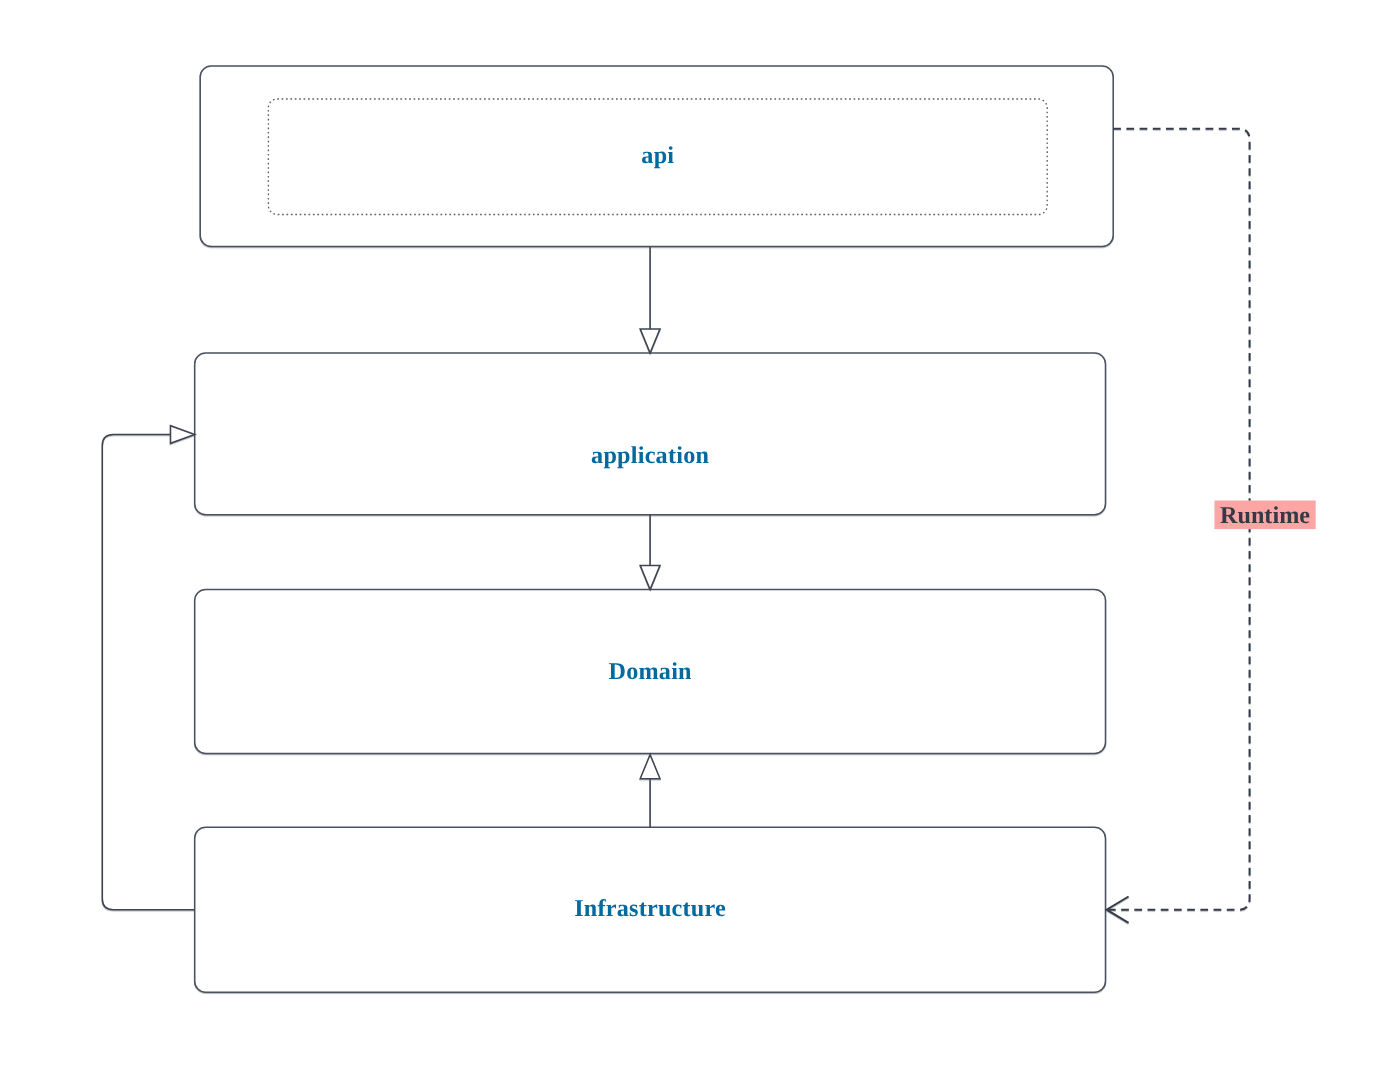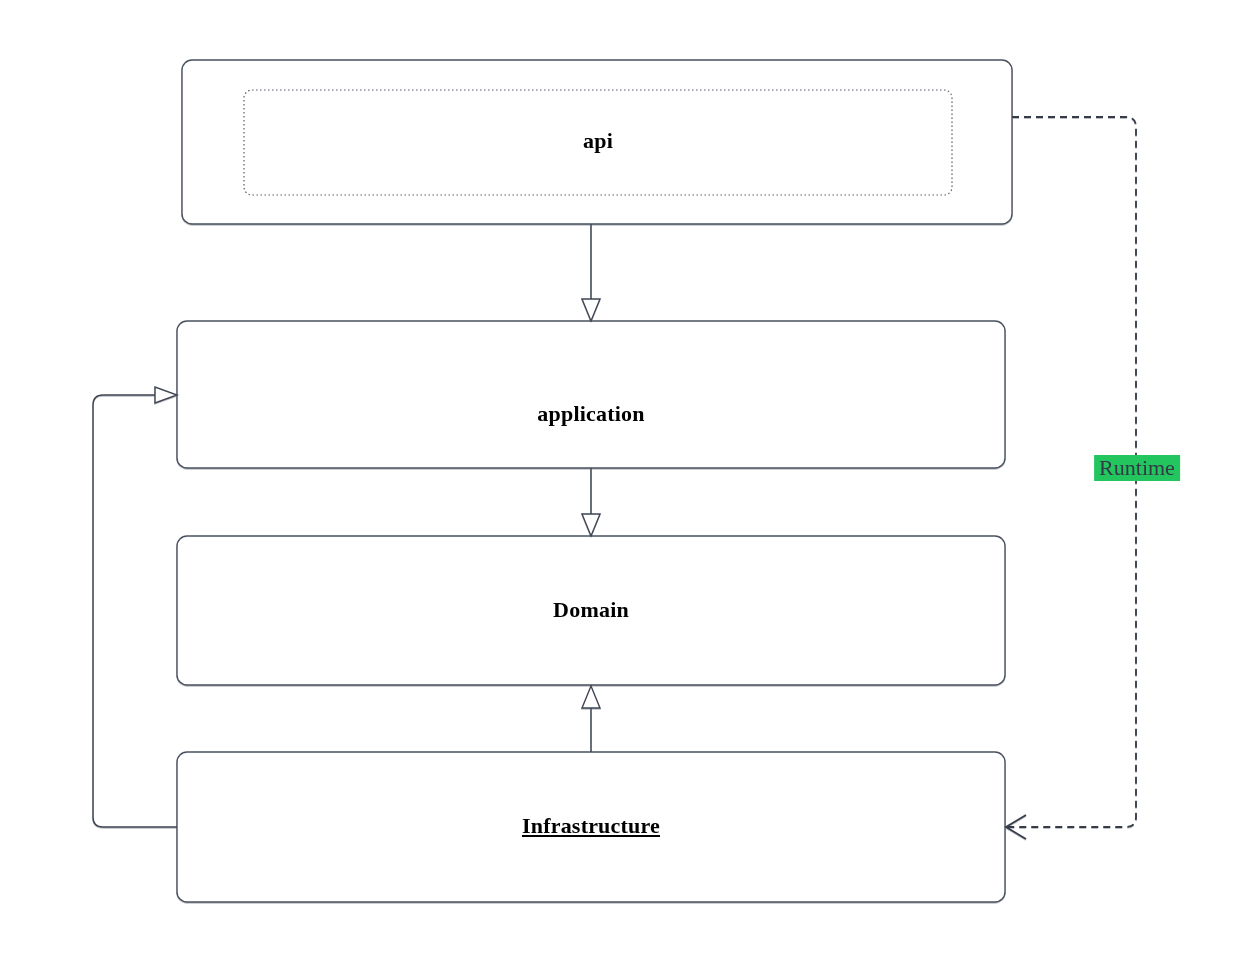--- a/index.html
+++ b/index.html
@@ -19,33 +19,34 @@
     position: absolute;
     left: 0;
     top: 0;
     filter: drop-shadow(0 1.5px 0.5px rgba(110, 116, 128, 0.45));
   }
   .node-label {
     position: absolute;
     transform: translate(-50%, -50%);
     font-weight: bold;
     font-size: 22px;
-    color: #000000;
+    color: #0369a1;
     white-space: nowrap;
     letter-spacing: 0.2px;
   }
   .edge-label {
     position: absolute;
     transform: translate(-50%, -50%);
-    font-weight: normal;
+    font-weight: bold;
     font-size: 22px;
     color: #333a46;
     white-space: nowrap;
-    background: #22c55e;
+    background: #fca5a5;
     padding: 0 5px;
+    margin-left: 13px;
   }
 </style>
 </head>
 <body>
 
 <div class="stage">
 
   <svg class="layer" width="1260" height="978" viewBox="0 0 1260 978">
 
     <rect x="182" y="60" width="830" height="164" rx="10" ry="10" fill="#ffffff" stroke="#4a515e" stroke-width="1.4"></rect>
@@ -69,17 +70,17 @@
     <path d="M1012,117 L1126,117 Q1136,117 1136,127 L1136,817 Q1136,827 1126,827 L1008,827" fill="none" stroke="#353c48" stroke-width="1.8" stroke-dasharray="7 5"></path>
     <path d="M1026,815 L1006,827 L1026,839" fill="none" stroke="#353c48" stroke-width="1.8"></path>
   </svg>
 
   <div class="node-label" style="left:598px; top:141px;">api</div>
 
   <div class="node-label" style="left:591px; top:414px;">application</div>
 
   <div class="node-label" style="left:591px; top:610px;text-align:center;">Domain</div>
 
-  <div class="node-label" style="left:591px; top:826px;text-decoration:underline;">Infrastructure</div>
+  <div class="node-label" style="left:591px; top:826px;">Infrastructure</div>
 
   <div class="edge-label" style="left:1137px; top:468px;">Runtime</div>
 
 </div>
 
 </body></html>

